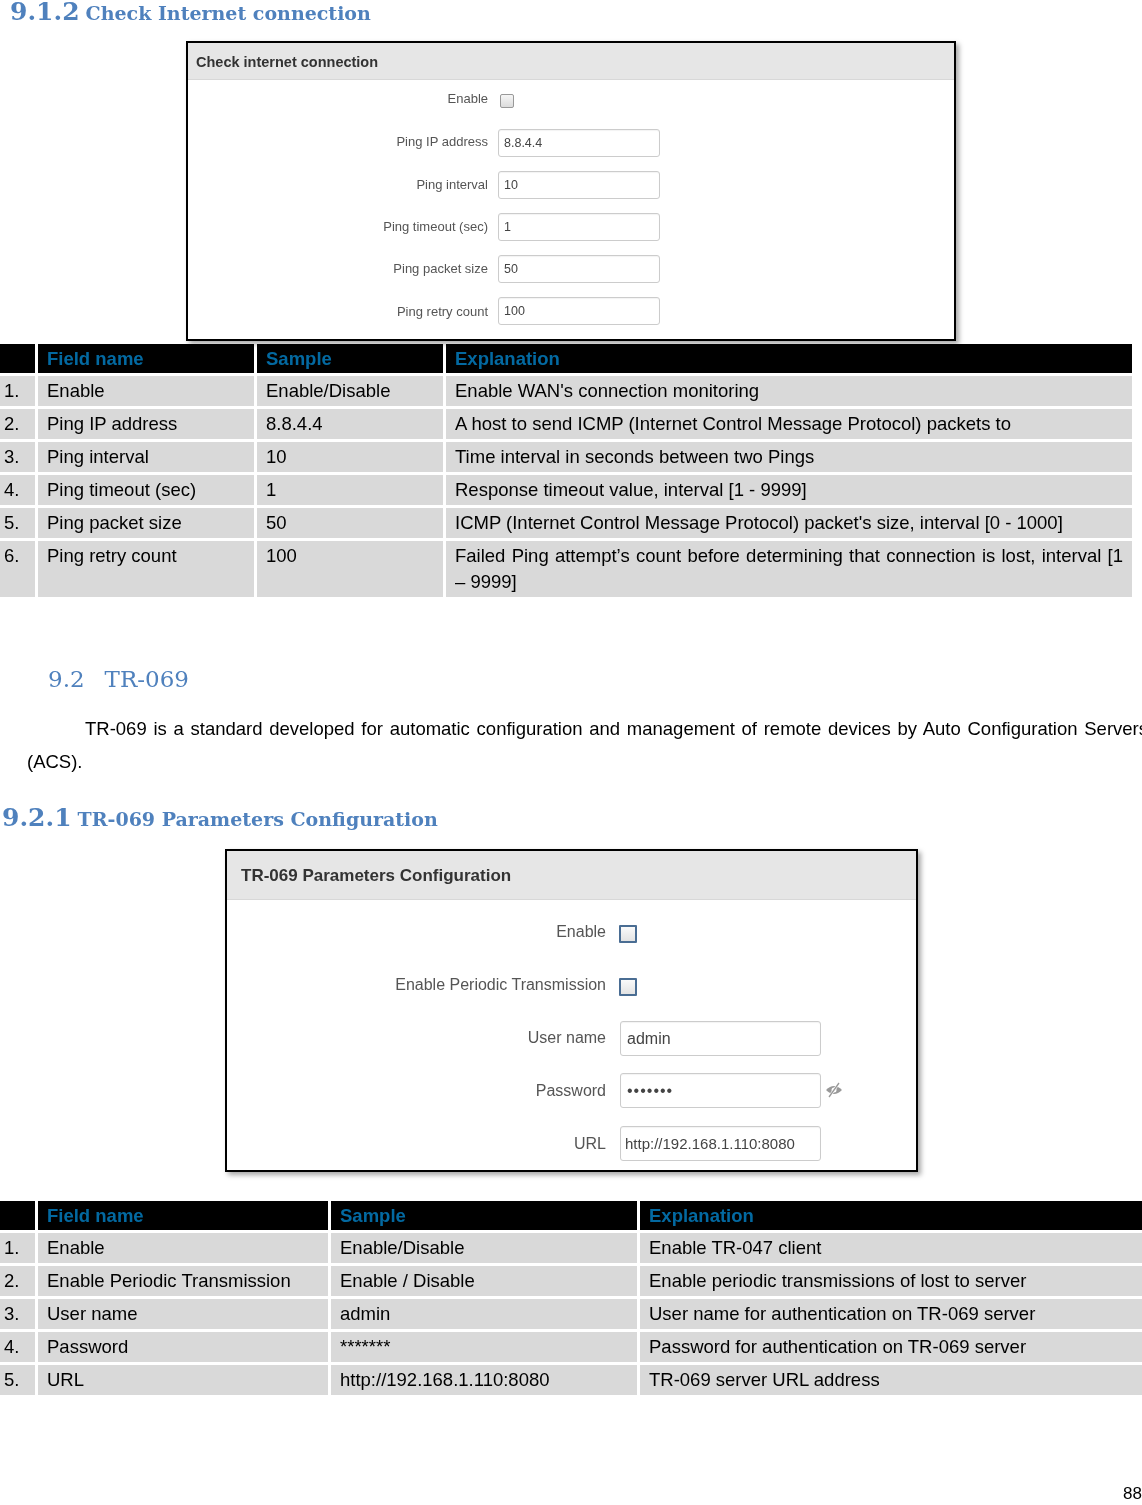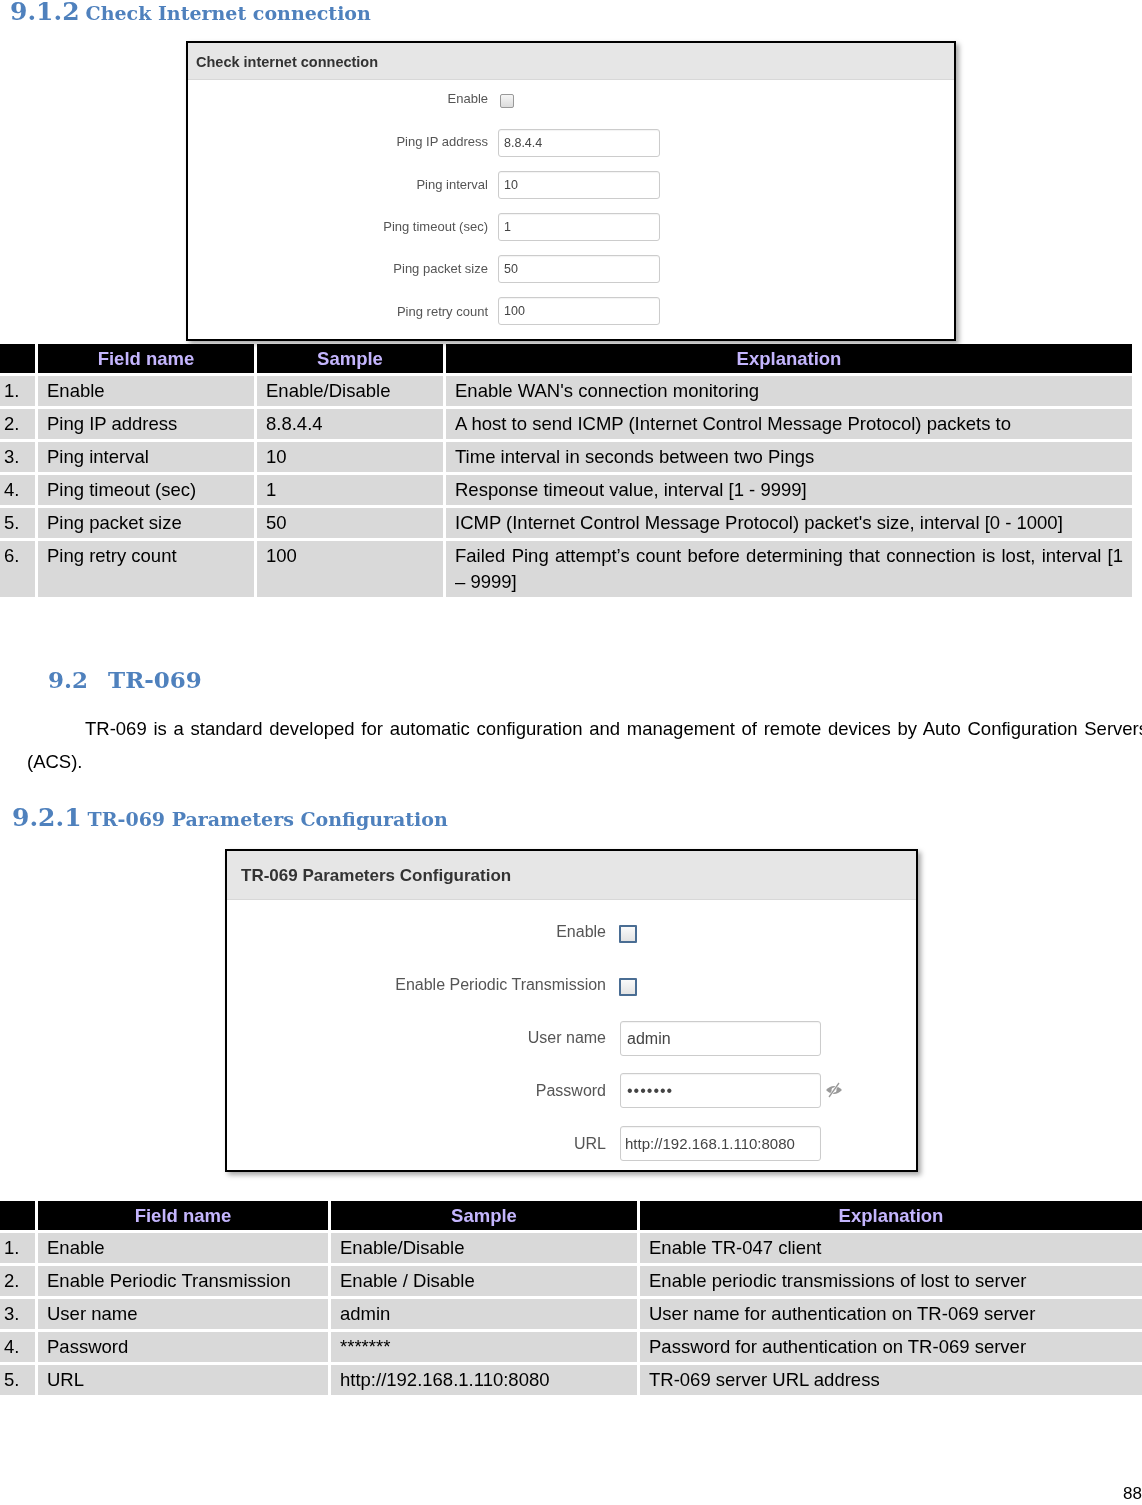--- a/index.html
+++ b/index.html
@@ -1,32 +1,32 @@
 <!DOCTYPE html>
 <html><head>
 <meta charset="utf-8">
 <style>
   html,body{margin:0;padding:0;background:#fff;}
   body{width:1142px;height:1505px;position:relative;overflow:hidden;font-family:"Liberation Sans",sans-serif;color:#000;}
   .h3{position:absolute;color:#4f81bd;font-family:"DejaVu Serif","Liberation Serif",serif;font-weight:bold;}
   .h3 .num{font-size:25px;}
   .h3 .txt{font-size:19px;margin-left:6px;}
-  .h2{position:absolute;color:#4f81bd;font-family:"DejaVu Serif","Liberation Serif",serif;font-weight:bold;font-size:23px;}
+  .h2{position:absolute;color:#4f81bd;font-family:"DejaVu Serif","Liberation Serif",serif;font-weight:normal;font-size:23px;}
   .h2 .txt{margin-left:20px;}
   .para{position:absolute;font-family:"Liberation Sans",sans-serif;font-size:18.5px;line-height:33px;text-align:justify;}
   
   .shot{position:absolute;background:#fff;border:2px solid #000;box-shadow:3px 3px 5px rgba(0,0,0,0.35);box-sizing:border-box;}
   .shot .hdr{background:#e6e6e6;font-weight:bold;color:#333;border-bottom:1px solid #d8d8d8;}
   .lbl{position:absolute;text-align:right;color:#555;}
   .inp{position:absolute;border:1px solid #ccc;border-radius:3px;background:#fff;color:#444;box-sizing:border-box;box-shadow:inset 0 1px 1px rgba(0,0,0,0.05);white-space:nowrap;overflow:hidden;}
   .cb{position:absolute;border:1px solid #999;border-radius:2px;background:linear-gradient(#f6f6f6,#dcdcdc);box-sizing:border-box;}
   .cb.blue{border:2px solid #4a6d93;border-radius:1px;background:linear-gradient(#fafafa,#e3e3e3);}
   
   table.doc{position:absolute;border-collapse:separate;border-spacing:3px;font-family:"Liberation Sans",sans-serif;font-size:18.5px;}
-  table.doc th{background:#000;color:#c4b5fd;text-align:center;font-weight:bold;padding:2px 9px;height:25px;}
+  table.doc th{background:#000;color:#0369a1;text-align:left;font-weight:bold;padding:2px 9px;height:25px;}
   table.doc td{background:#d9d9d9;padding:2px 9px;vertical-align:top;line-height:26px;}
   table.doc td.n{padding:2px 4px;}
   .just{text-align:justify;}
   .pagenum{position:absolute;left:0;right:0;top:1484px;text-align:right;font-size:17px;margin-left:7px;}
 </style>
 </head>
 <body>
 
 <div class="h3" style="left:10px;top:-3px;">
   <span class="num">9.1.2</span><span class="txt">Check Internet connection</span>
@@ -105,21 +105,21 @@
   </tr>
 </tbody>
   </table>
 
 <div class="h2" style="left:48px;top:666px;">
   <span>9.2</span><span class="txt">TR-069</span>
 </div>
 
 <div class="para" style="left:27px;top:712px;width:1121px;text-indent:58px;">TR-069 is a standard developed for automatic configuration and management of remote devices by Auto Configuration Servers (ACS).</div>
 
-<div class="h3" style="left:12px;top:803px;">
+<div class="h3" style="left:2px;top:803px;">
   <span class="num">9.2.1</span><span class="txt">TR-069 Parameters Configuration</span>
 </div>
 
 <div class="shot" style="left:225px;top:849px;width:693px;height:323px;">
   <div class="hdr" style="height:48px;line-height:50px;padding-left:14px;font-size:17px;margin-top:0;">TR-069 Parameters Configuration</div>
 
   <div class="lbl" style="right:310px;top:72px;font-size:16px;">Enable</div>
   <div class="cb blue" style="left:392px;top:74px;width:18px;height:18px;"></div>
 
   <div class="lbl" style="right:310px;top:125px;font-size:16px;">Enable Periodic Transmission</div>

